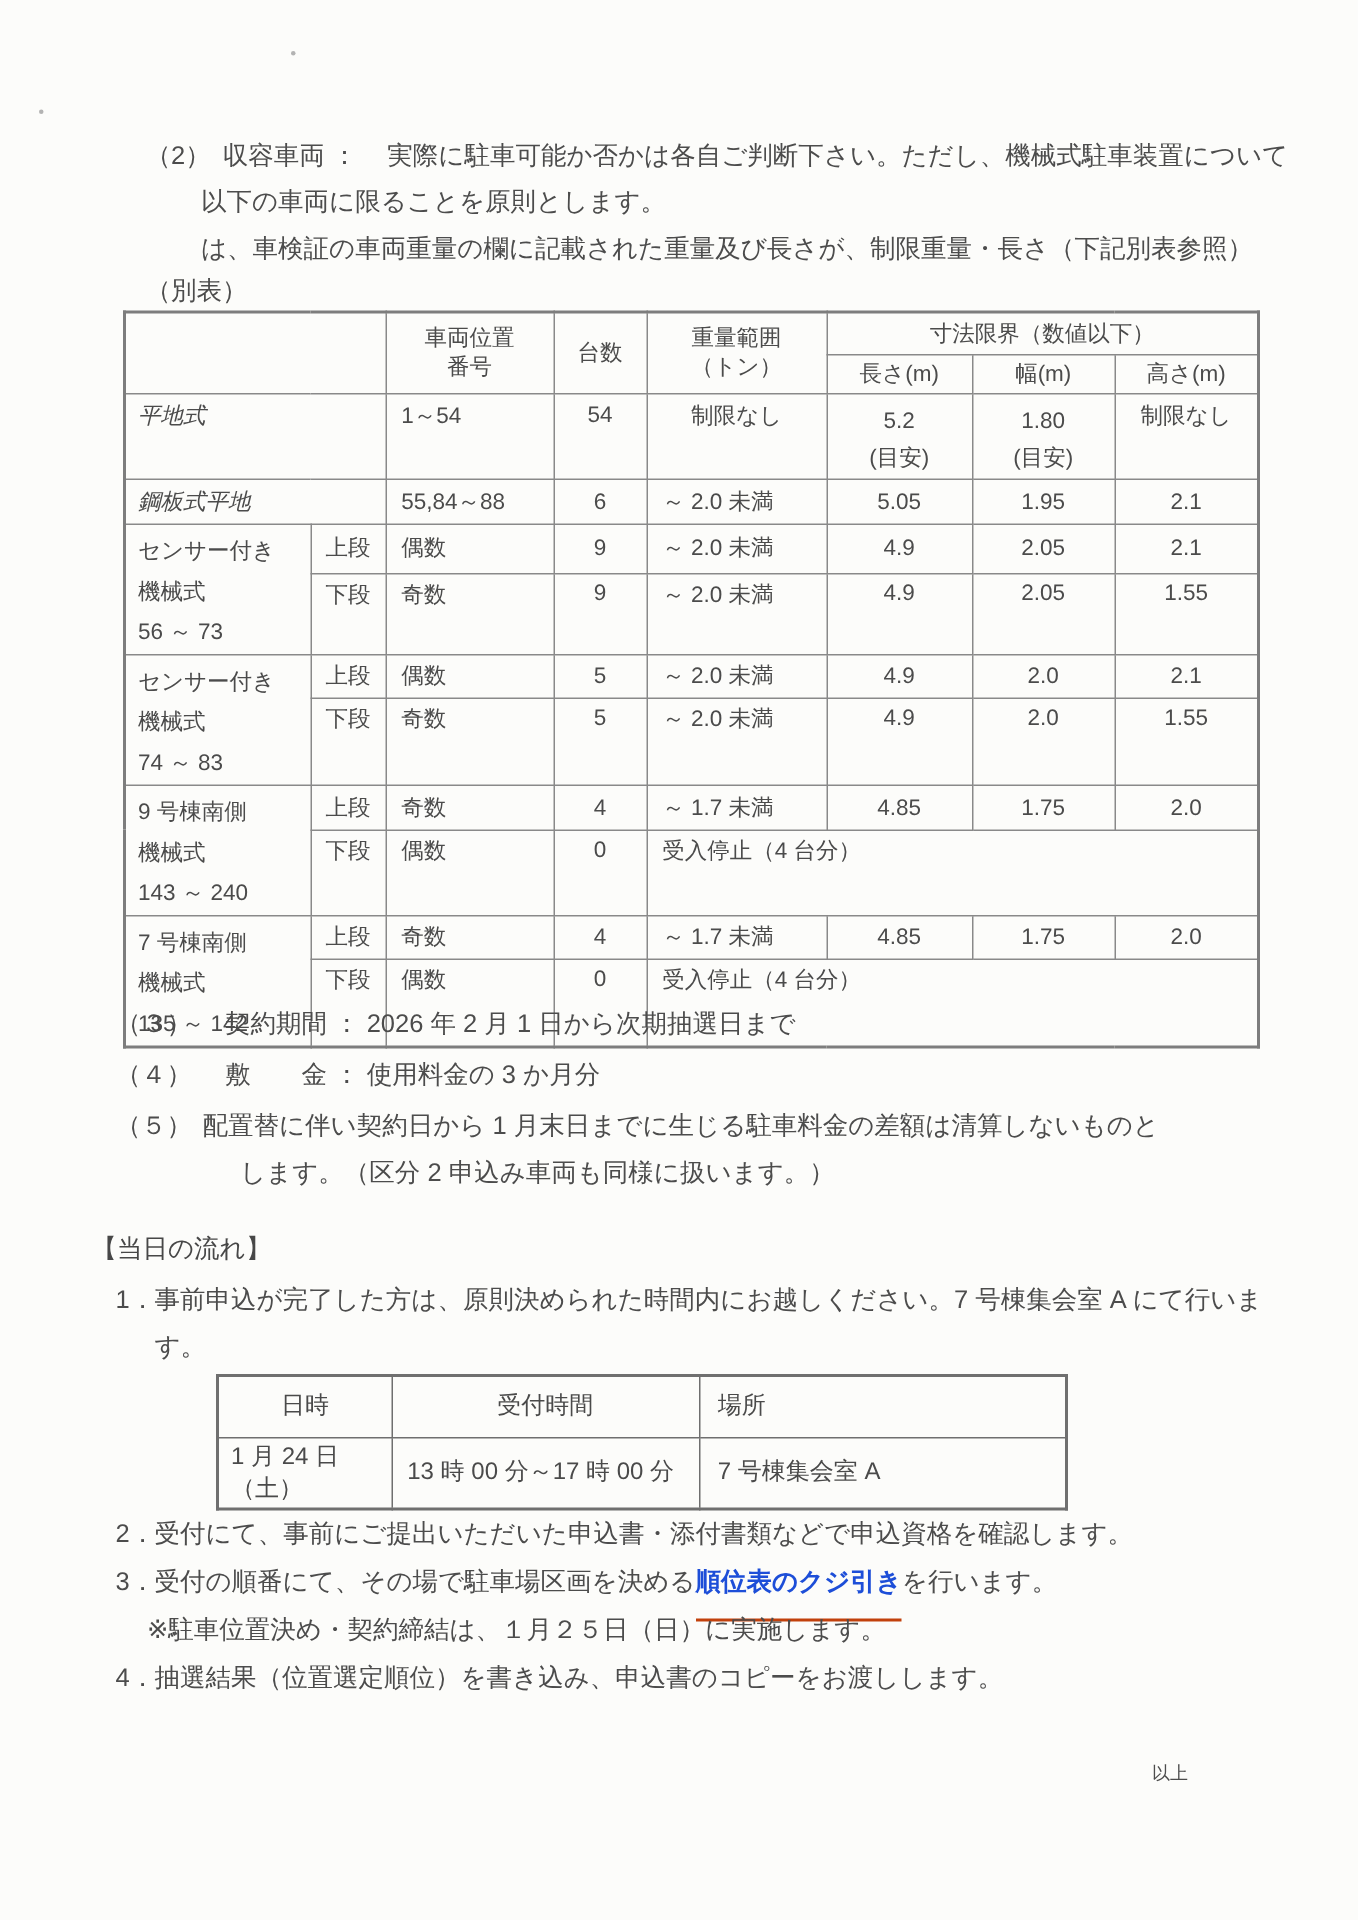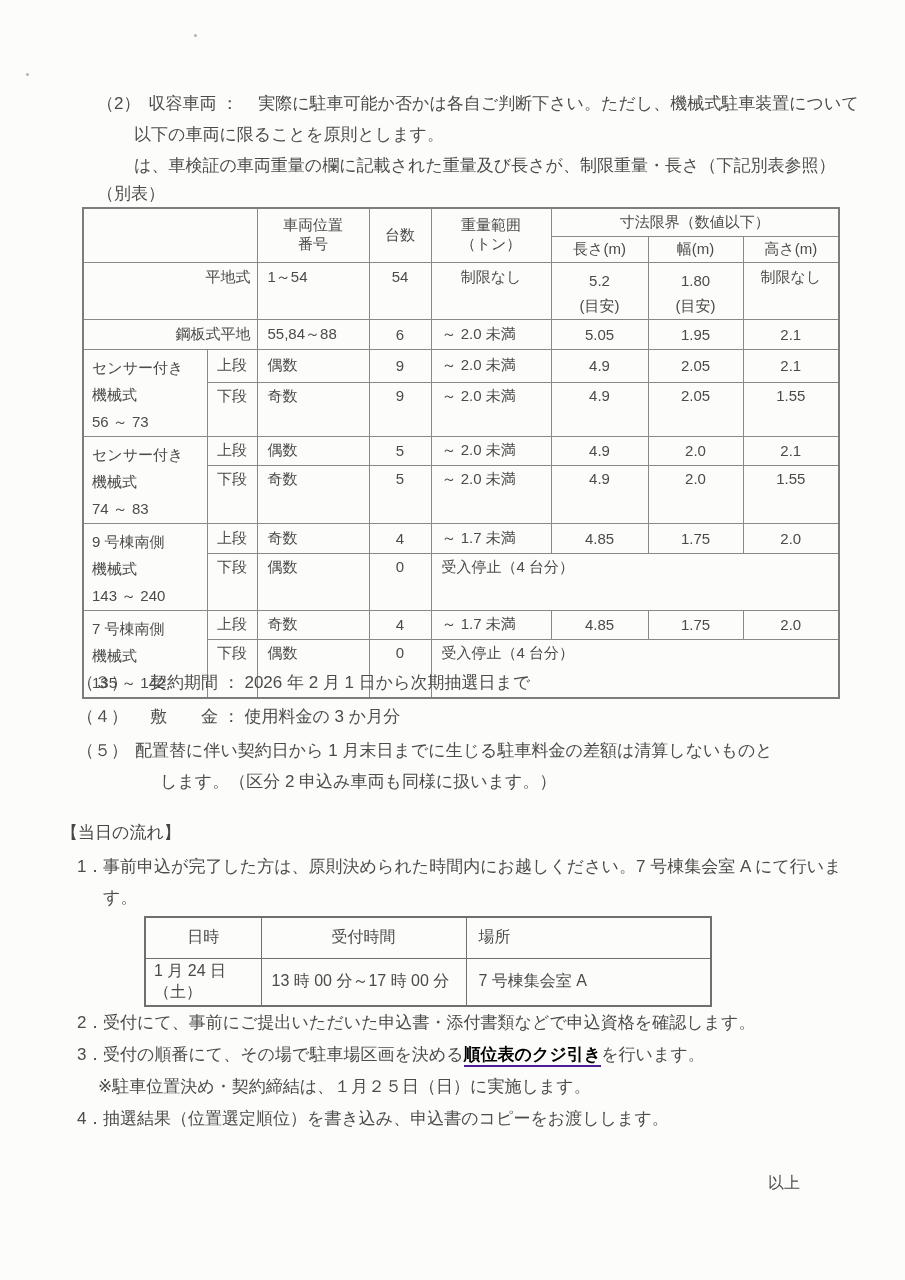--- a/index.html
+++ b/index.html
@@ -17,21 +17,21 @@
   .m-num { width:26px; }
   .ttl { margin-right:20px; }
   .mk2 { margin-right:8px; }
 
   
   table { border-collapse:collapse; table-layout:fixed; }
   .spec-table { position:absolute; left:82px; top:207px; width:756px; font-size:15px; color:#4b4b4b; border:2px solid #7d7d7d; }
   .spec-table td { border:1px solid #898989; padding:1px 6px; vertical-align:middle; overflow:hidden; }
   .spec-table .c { text-align:center; }
   .spec-table .l { text-align:left; padding-left:10px; }
-  .spec-table .name { text-align:right; padding-left:8px; vertical-align:top; padding-top:5px; }
+  .spec-table .name { text-align:left; padding-left:8px; vertical-align:top; padding-top:5px;font-style:italic; }
   .spec-table .gname { text-align:left; padding-left:8px; vertical-align:top; padding-top:4px; line-height:27px; }
   .spec-table .top { vertical-align:top; padding-top:5px; }
   .spec-table .stack div { line-height:25px; }
   .spec-table tr.h1 td { height:28px; text-align:center; }
   .spec-table tr.h2 td { height:26px; text-align:center; }
   .spec-table tr.r-flat td { height:51px; }
   .spec-table tr.r-steel td { height:30px; }
   .spec-table tr.r-s1u td { height:30px; }
   .spec-table tr.r-s1l td { height:48px; vertical-align:top; padding-top:4px; }
   .spec-table tr.r-s2u td { height:28px; }
@@ -42,23 +42,23 @@
   .spec-table tr.r-b7l td { height:53px; vertical-align:top; padding-top:4px; }
 
   
   .sched-table { position:absolute; left:144px; top:916px; width:566px; font-size:16px; color:#4a4a4a; border:2px solid #6f6f6f; }
   .sched-table td { border:1px solid #6f6f6f; padding:2px 8px; }
   .sched-table tr.sh td { height:41px; }
   .sched-table tr.sd td { height:42px; }
   .sched-table .c { text-align:center; }
   .sched-table .l { text-align:left; padding-left:12px; }
 
-  .em { font-weight:bold; color:#000000; border-bottom:2px solid #4c1d95; padding-bottom:1px; }
+  .em { font-weight:bold; color:#1d4ed8; border-bottom:2px solid #c2410c; padding-bottom:15px; }
   .heading { color:#474747; }
-  .closing { font-size:16px; }
+  .closing { font-size:12px; }
 </style>
 </head>
 <body>
 
 <div class="page">
 
   <div class="speck" style="left:194px;top:34px;width:3px;height:3px;"></div>
   <div class="speck" style="left:26px;top:73px;width:3px;height:3px;"></div>
 
   <div class="abs" style="left:97px;top:88px;">

